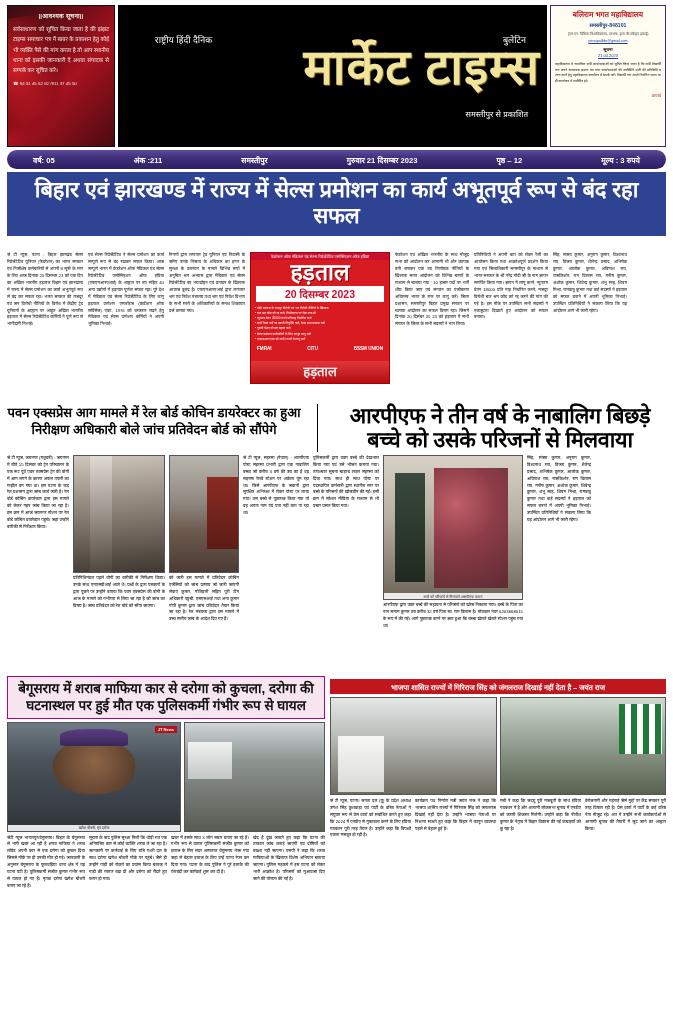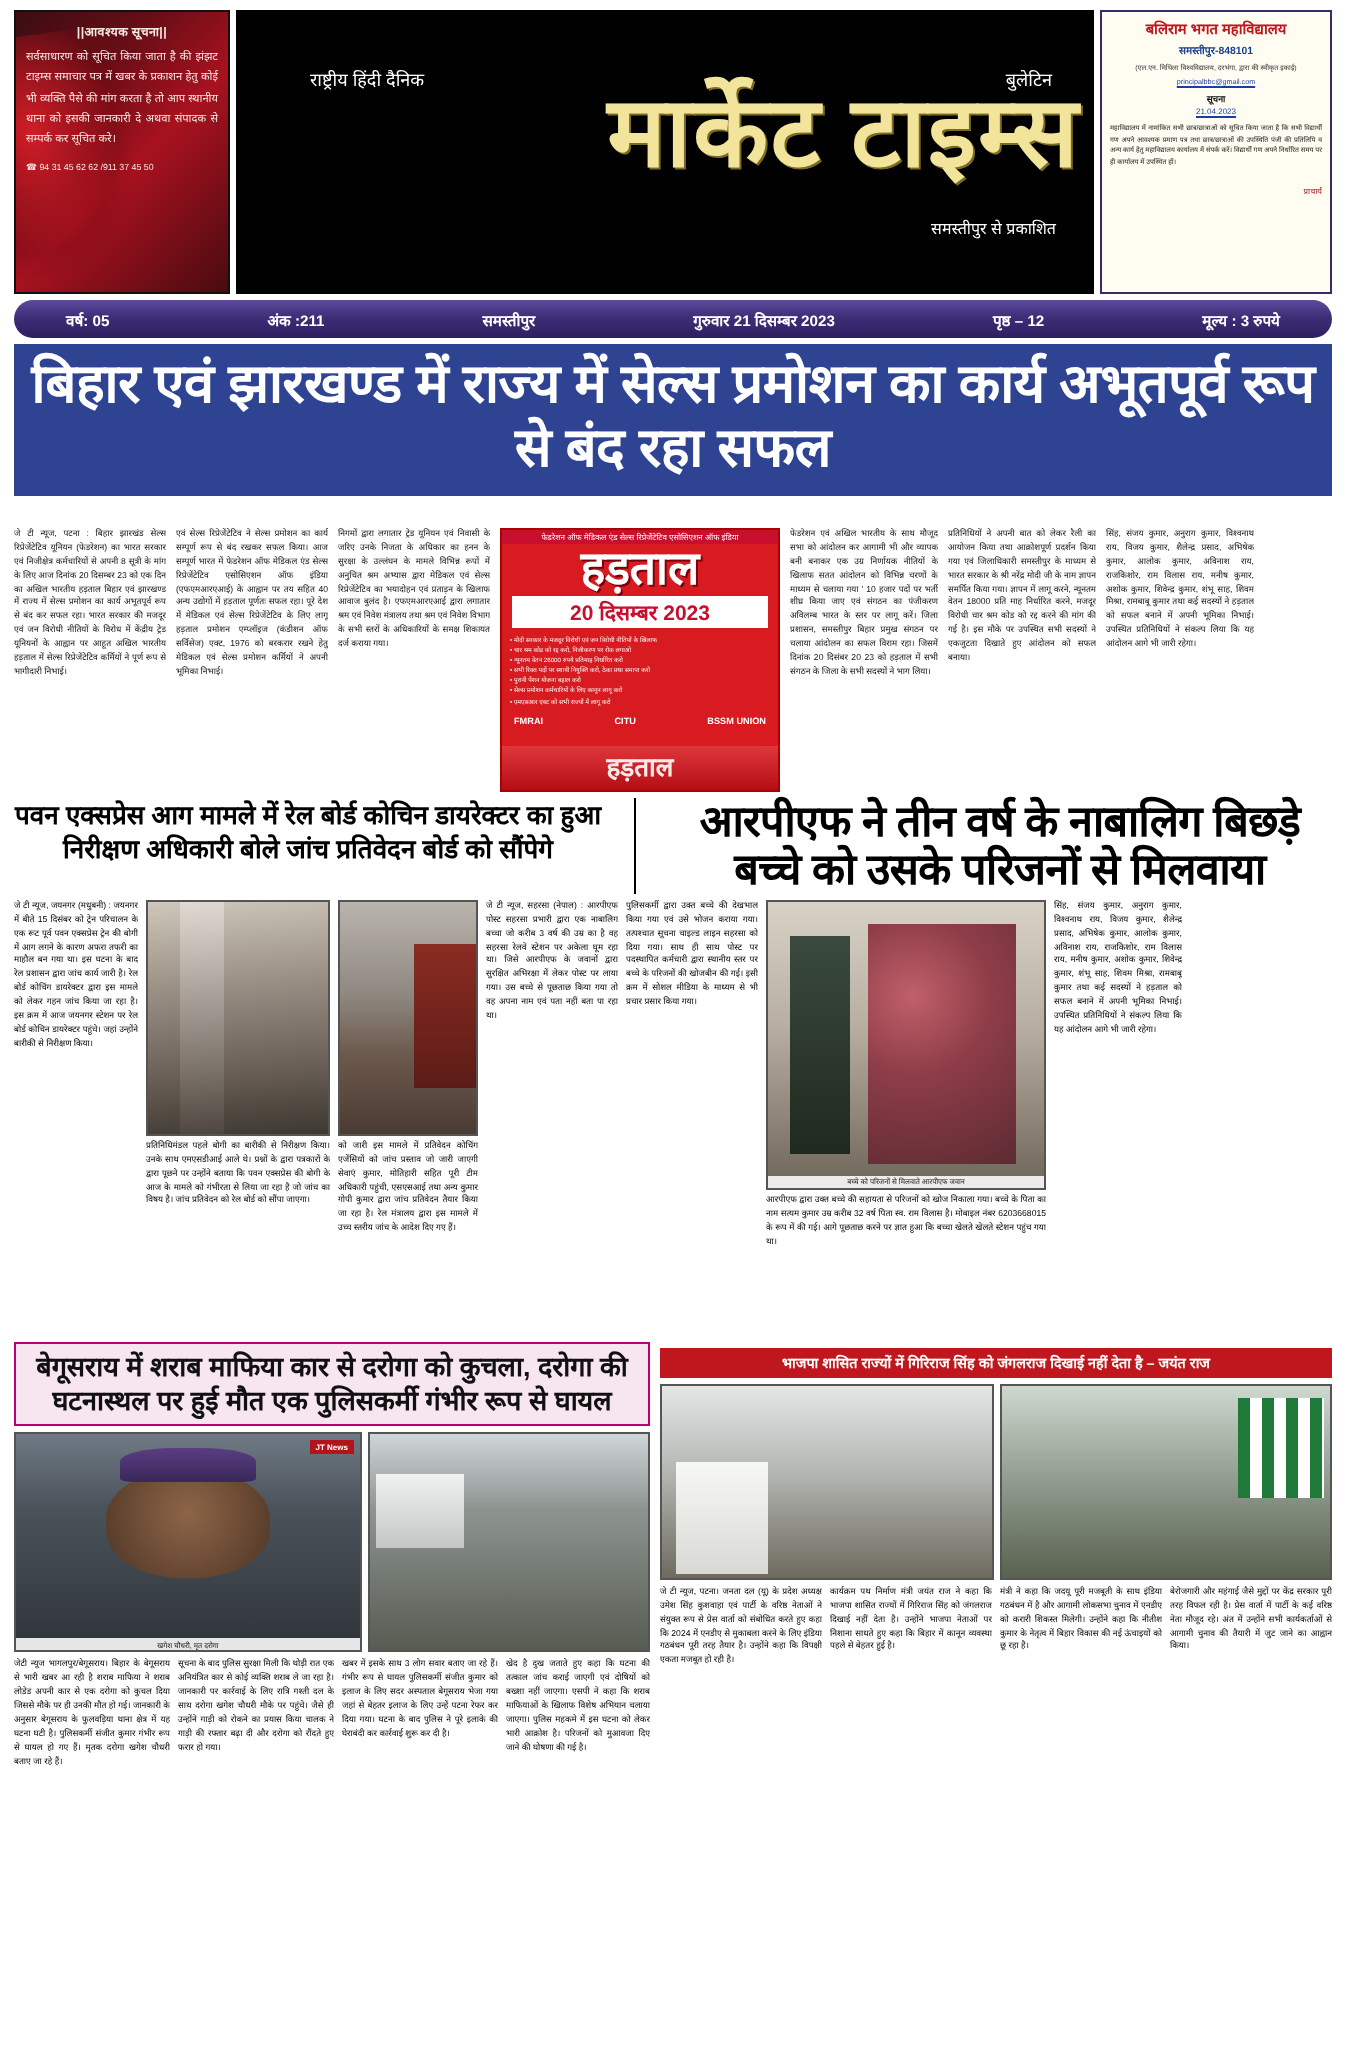--- a/index.html
+++ b/index.html
@@ -62,42 +62,42 @@
     margin-top:3px; height:19px; border-radius:10px;
     background: linear-gradient(180deg,#5d4a9c 0%,#3d2e78 45%,#2b2060 100%);
     display:flex; align-items:center; justify-content:space-between;
     padding: 0 26px; color:#fff; font-size:7.6px; font-weight:bold;
   }
 
   
   .lead-head {
     margin-top:3px; background:#2f4393; color:#fff; text-align:center;
     padding:5px 6px 7px 6px;
-    font-size:27px; font-weight:bold; line-height:1.18; letter-spacing:-.2px;
+    font-size:22px; font-weight:bold; line-height:1.18; letter-spacing:-.2px;
   }
 
   
   .story1 { display:flex; gap:5px; margin-top:16px; height:132px; }
   .col { font-size:4.3px; line-height:1.62; text-align:justify; color:#111; overflow:hidden; }
   .c1 { width:76px; } .c2 { width:76px; } .c3 { width:76px; }
   .strike-poster { width:140px; flex:none; position:relative; background:#d81b20; border:1px solid #a00; overflow:hidden; }
   .sp-top { background:#c8102e; color:#fff; font-size:4px; text-align:center; padding:1px; }
   .sp-h { color:#fff; font-size:23px; font-weight:bold; text-align:center; line-height:1; margin-top:1px;
           text-shadow:1px 1px 0 #7a0009; }
   .sp-date { background:#fff; color:#c8102e; font-weight:bold; font-size:10.5px; text-align:center; margin:2px 5px; padding:1px 0; }
   .sp-list { color:#fff; font-size:3.1px; line-height:1.5; padding:2px 4px; text-align:left; }
   .sp-list div { margin-bottom:.5px; }
   .sp-logos { display:flex; justify-content:space-between; padding:2px 6px 0 6px; color:#fff; font-size:4.6px; font-weight:bold; }
   .sp-bottom { position:absolute; bottom:0; left:0; right:0; height:22px;
                background:linear-gradient(180deg,#e03a3e,#b00d14); color:#fff;
                font-size:13px; font-weight:bold; text-align:center; line-height:22px; opacity:.9; }
   .c4 { width:74px; } .c5 { width:74px; } .c6 { width:74px; }
 
   
-  .mid-row { display:flex; gap:16px; margin-top:3px; align-items:stretch; }
+  .mid-row { display:flex; gap:16px; margin-top:20px; align-items:stretch; }
   .mid-left-head { width:294px; flex:none; text-align:center;
     font-size:13px; font-weight:bold; line-height:1.3; color:#000; padding-top:1px; }
   .divider-v { width:1px; background:#000; }
   .mid-right-head { flex:1; text-align:center; font-size:21.5px; font-weight:bold;
     line-height:1.12; color:#000; letter-spacing:-.3px; }
 
   
   .mid-body { display:flex; gap:4px; margin-top:3px; height:205px; }
   .mb-col { font-size:4.3px; line-height:1.6; text-align:justify; overflow:hidden; }
   .photo { background:#8b8f94; border:1px solid #555; position:relative; overflow:hidden; }

